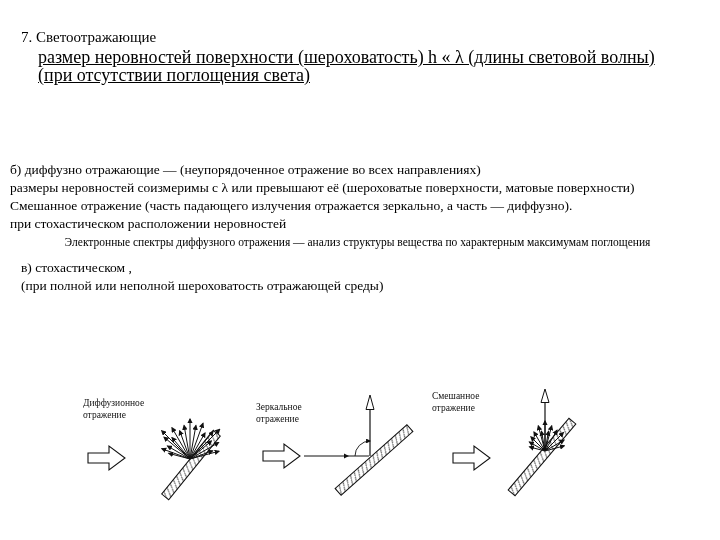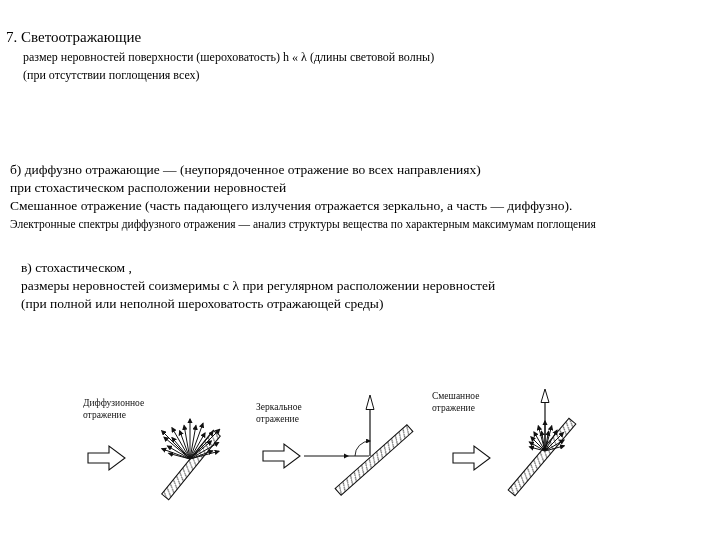--- a/index.html
+++ b/index.html
@@ -5,54 +5,54 @@
   * { margin:0; padding:0; box-sizing:border-box; }
   html, body { width:720px; height:540px; }
   body {
     background:#ffffff;
     color:#000;
     font-family:"Liberation Serif", serif;
     position:relative;
     overflow:hidden;
   }
   .abs { position:absolute; }
-  .block-a { left:6px; top:26px; width:690px; }
+  .block-a { left:21px; top:26px; width:690px; }
   .block-b { left:10px; top:161px; width:695px; }
   .block-v { left:21px; top:259px; width:690px; }
   .t-title  { font-size:15px;   line-height:22px; white-space:nowrap; }
-  .t-detail { font-size:12px; line-height:18px; padding-left:17px; white-space:nowrap; }
+  .t-detail { font-size:18px; line-height:18px; padding-left:17px; white-space:nowrap;text-decoration:underline; }
   .t-body   { font-size:13.5px; line-height:18px; white-space:nowrap; }
-  .t-small  { font-size:11.5px; line-height:18px; white-space:nowrap; }
+  .t-small  { font-size:11.5px; line-height:18px; white-space:nowrap;text-align:center; }
   svg { display:block; }
   svg text { font-family:"Liberation Serif", serif; font-size:9.5px; fill:#111; }
   .diag-diffuse  { left:65px;  top:388px; }
   .diag-specular { left:248px; top:388px; }
   .diag-mixed    { left:420px; top:383px; }
 </style>
 </head>
 <body>
 
 <div>
 
   <div class="abs block-a">
     <div class="t-title">7. Светоотражающие</div>
     <div class="t-detail">размер неровностей поверхности (шероховатость) h « λ (длины световой волны)</div>
-    <div class="t-detail">(при  отсутствии поглощения всех)</div>
+    <div class="t-detail">(при  отсутствии поглощения света)</div>
   </div>
 
   <div class="abs block-b">
     <div class="t-body">б) диффузно отражающие — (неупорядоченное отражение во всех направлениях)</div>
+    <div class="t-body">размеры неровностей соизмеримы с λ  или превышают её (шероховатые поверхности, матовые поверхности)</div>
+    <div class="t-body">Смешанное отражение (часть падающего излучения отражается зеркально, а часть — диффузно).</div>
     <div class="t-body">при стохастическом  расположении неровностей</div>
-    <div class="t-body">Смешанное отражение (часть падающего излучения отражается зеркально, а часть — диффузно).</div>
     <div class="t-small">Электронные спектры диффузного отражения — анализ структуры вещества по характерным максимумам поглощения</div>
   </div>
 
   <div class="abs block-v">
     <div class="t-body">в) стохастическом ,</div>
-    <div class="t-body">размеры неровностей соизмеримы с λ при регулярном расположении неровностей</div>
     <div class="t-body">(при полной или неполной шероховатость отражающей среды)</div>
   </div>
 
   <svg class="abs diag-diffuse" width="185" height="130" viewBox="0 0 185 130">
     <defs>
       <marker id="arr1" viewBox="0 0 10 10" refX="8" refY="5" markerWidth="5.5" markerHeight="5.5" orient="auto">
         <path d="M0,0 L10,5 L0,10 z" fill="#111"></path>
       </marker>
       <pattern id="hatch1" patternUnits="userSpaceOnUse" width="5" height="9">
         <path d="M0,9 L5,0" stroke="#222" stroke-width="0.8"></path>

